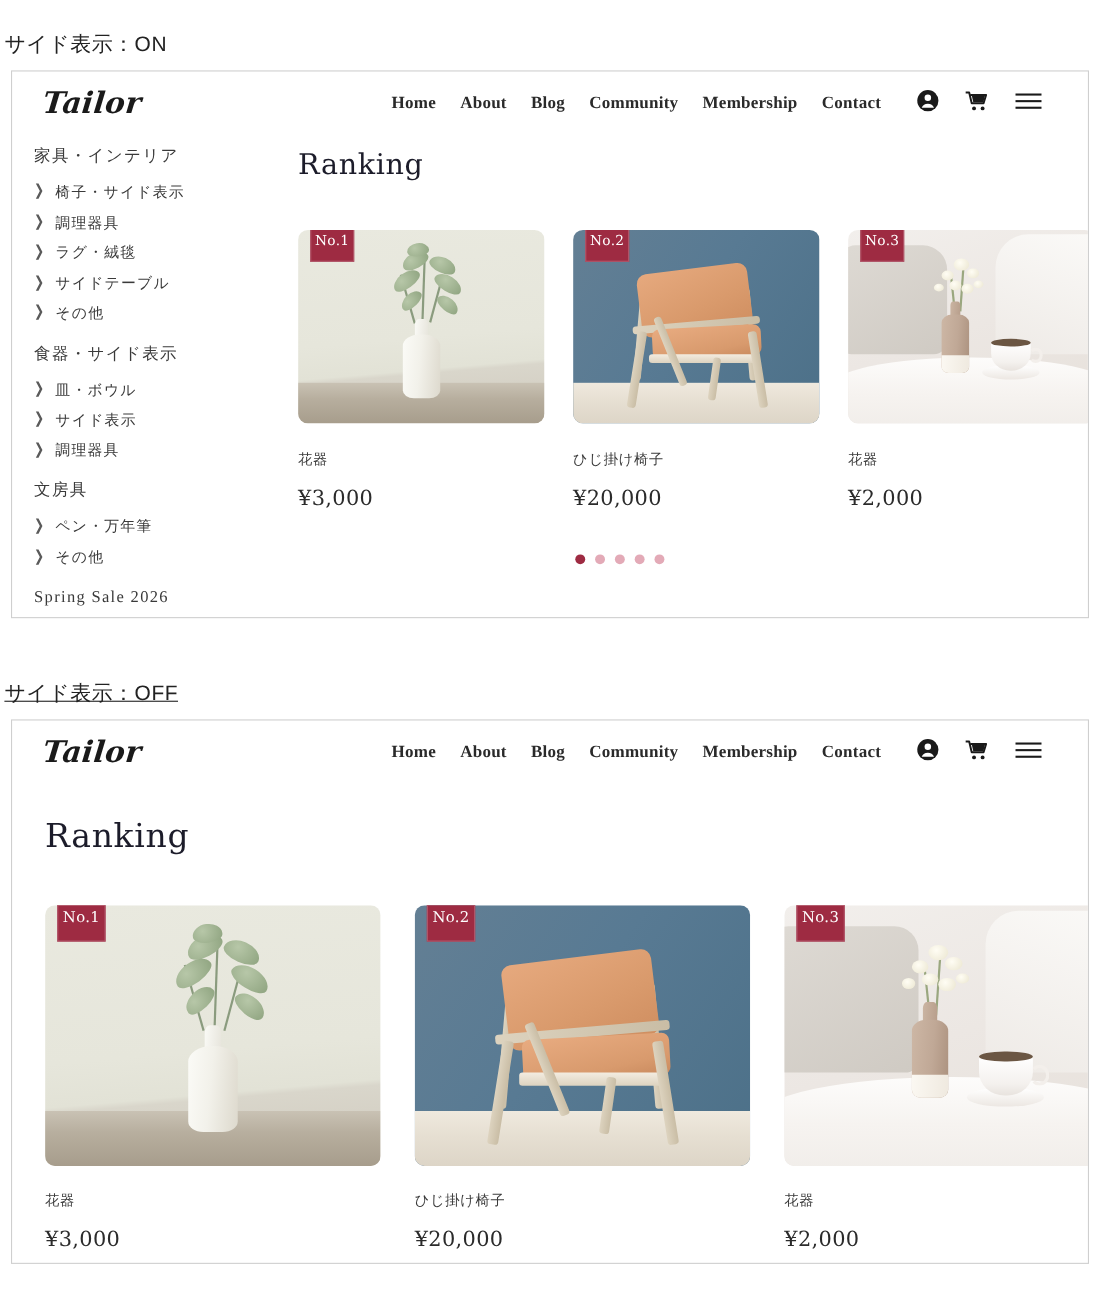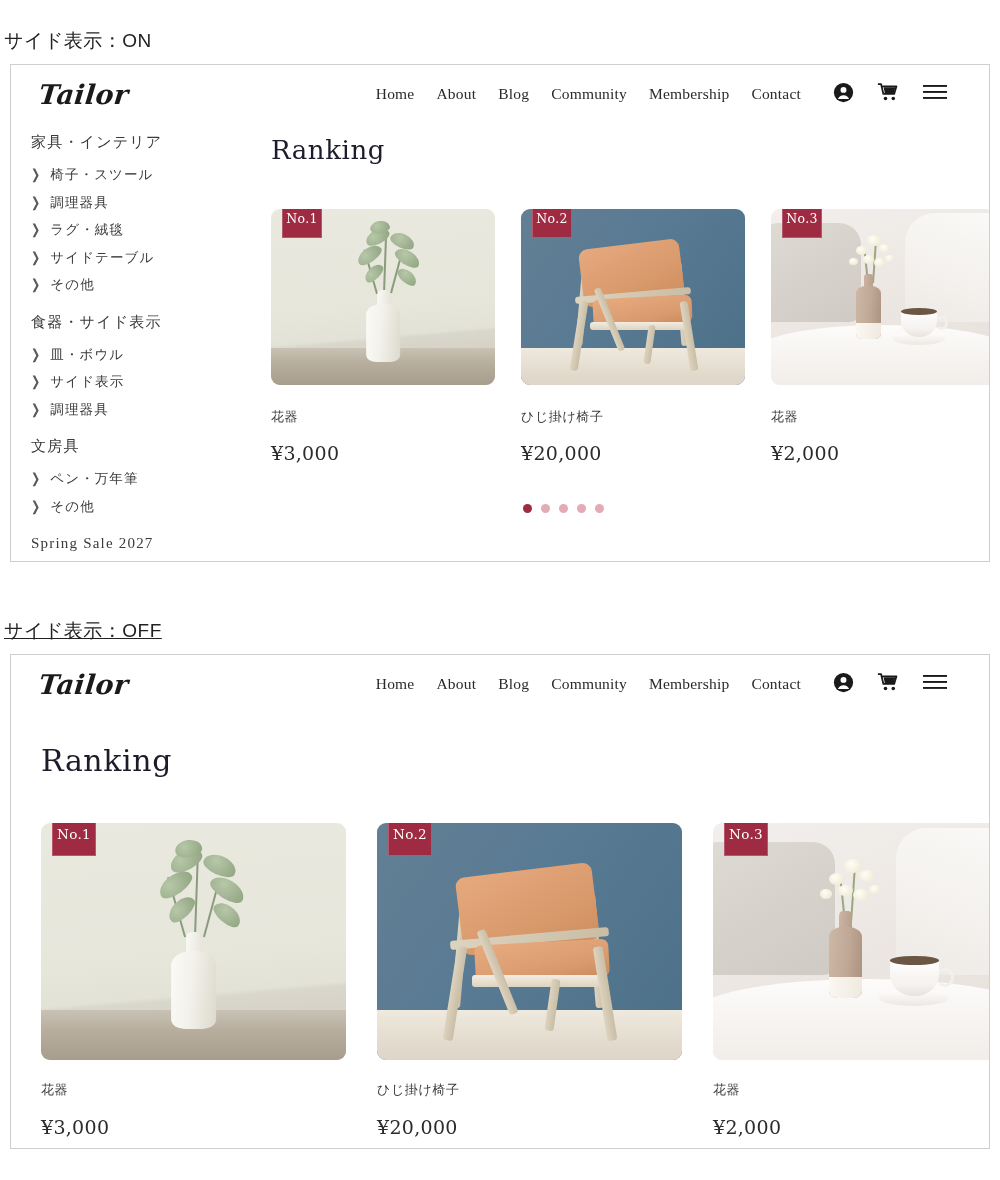--- a/index.html
+++ b/index.html
@@ -55,20 +55,21 @@
     align-items: center;
     gap: 22px;
   }
   .nav a {
     font-family: "Liberation Serif", "DejaVu Serif", serif;
     font-size: 15.5px;
     color: #2a2a2a;
     text-decoration: none;
     white-space: nowrap;
     letter-spacing: .2px;
+    font-weight: bold;
   }
   .nav .icons { display: flex; align-items: center; gap: 23px; margin-left: 10px; }
   .ico { display: block; }
 
   
   .panel-body { display: flex; align-items: flex-start; justify-content: space-between; }
 
   .sidebar {
     width: 238px;
     flex: 0 0 238px;
@@ -153,21 +154,21 @@
     display: flex;
     align-items: center;
     justify-content: center;
     z-index: 4;
     border: 1px solid #b2596c;
   }
   .badge-on  { width: 40px; height: 40px; font-size: 12.5px; }
   .badge-off { width: 44px; height: 44px; font-size: 13.5px; }
 
   .p-name {
-    font-family: Liberation Mono, monospace;
+    font-family: Liberation Sans, sans-serif;
     font-size: 13px;
     color: #3b3b3b;
     letter-spacing: .6px;
     line-height: 1;
   }
   .p-price {
     font-family: "DejaVu Serif", "Liberation Serif", serif;
     font-size: 19px;
     color: #2b2b2b;
     letter-spacing: .3px;
@@ -352,21 +353,21 @@
     </div>
 
     <div class="panel-body">
 
       <aside class="sidebar">
 
         <div class="side-group">
           <div class="side-title">家具・インテリア</div>
           <div class="side-item">
             <span class="chev">❯</span>
-            <span>椅子・スツール</span>
+            <span>椅子・サイド表示</span>
           </div>
           <div class="side-item">
             <span class="chev">❯</span>
             <span>調理器具</span>
           </div>
           <div class="side-item">
             <span class="chev">❯</span>
             <span>ラグ・絨毯</span>
           </div>
           <div class="side-item">
@@ -401,21 +402,21 @@
             <span class="chev">❯</span>
             <span>ペン・万年筆</span>
           </div>
           <div class="side-item">
             <span class="chev">❯</span>
             <span>その他</span>
           </div>
         </div>
 
         <div class="side-group">
-          <div class="side-title">Spring Sale 2027</div>
+          <div class="side-title">Spring Sale 2026</div>
         </div>
       </aside>
 
       <section class="main-on">
         <h2 class="rank-title-sm">Ranking</h2>
 
         <div class="cards-on">
 
           <div class="card-on">
             <div class="thumb thumb-on">

